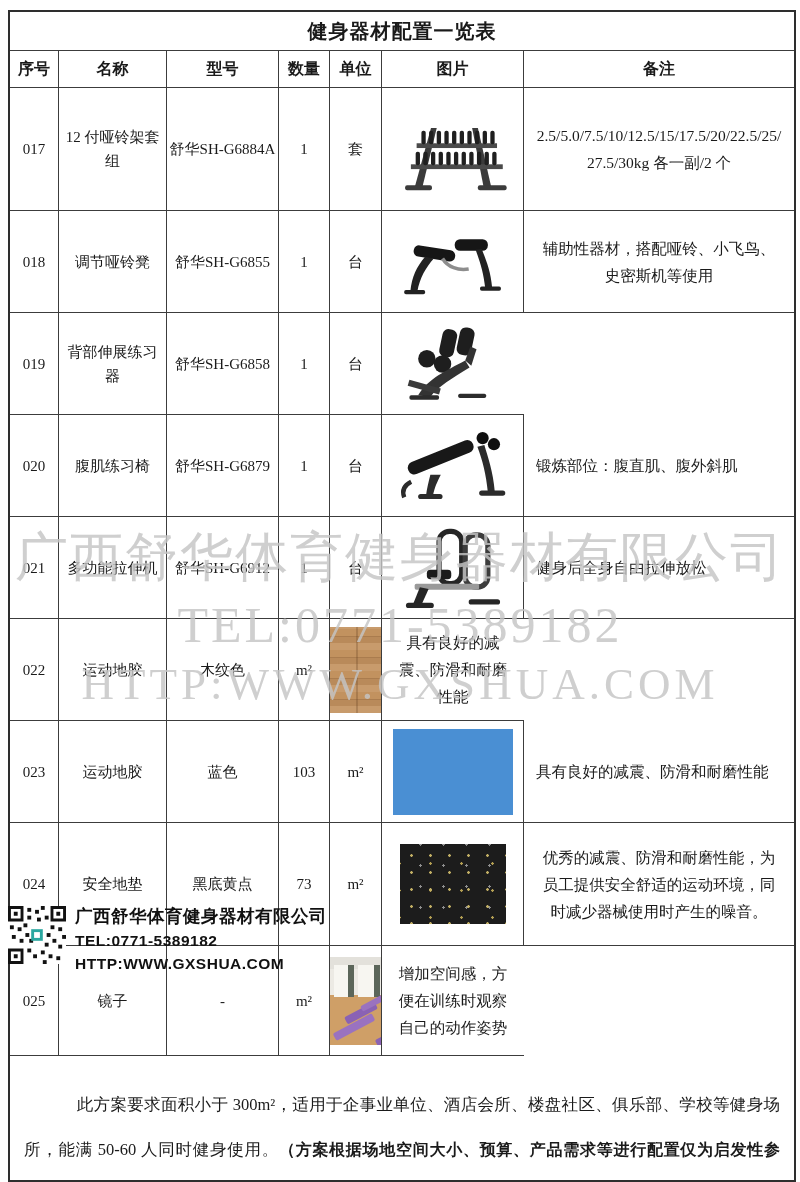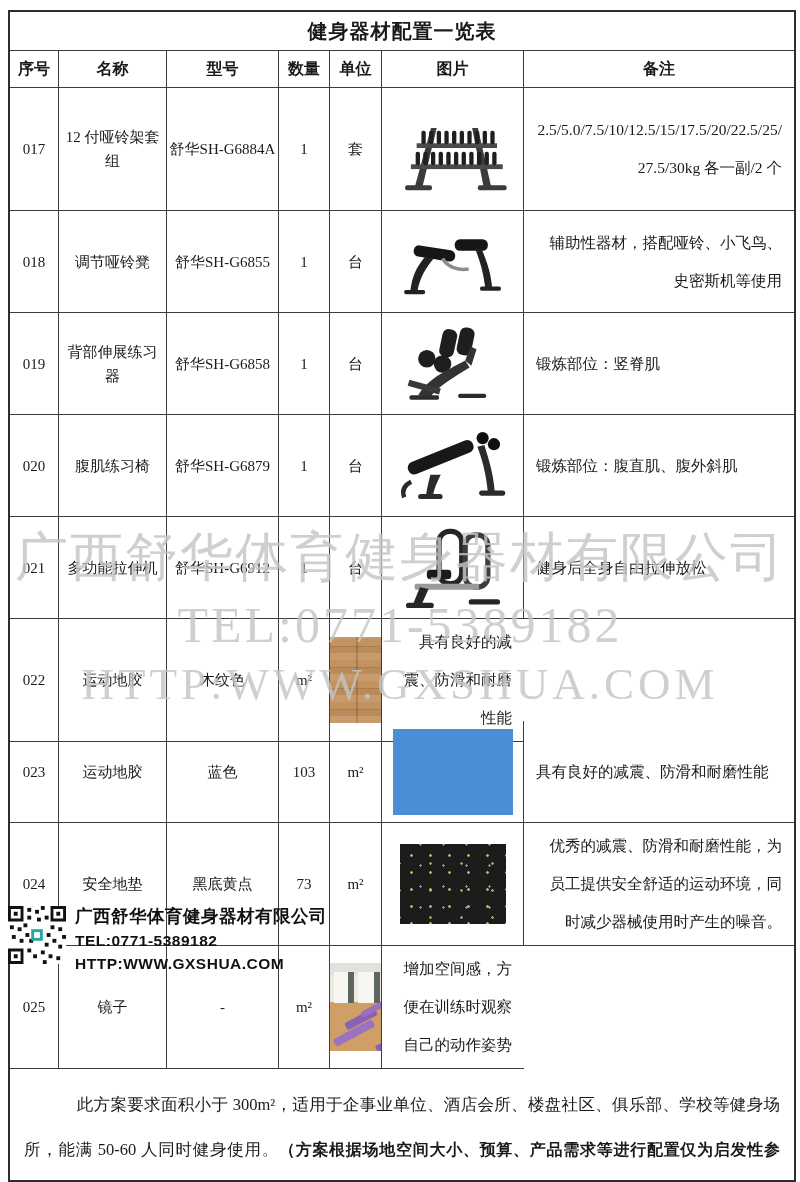--- a/index.html
+++ b/index.html
@@ -19,21 +19,21 @@
     text-align:center;box-sizing:border-box;position:relative;
     font-size:15px;line-height:24px;background:transparent;
   }
   .cell:last-child{border-right:none;}
   .title-row{display:block;}
   .title-cell{
     height:38px;border-bottom:1px solid #3c3c3c;display:flex;align-items:center;justify-content:center;
     font-size:20px;font-weight:bold;letter-spacing:1px;text-align:right;
   }
   .header-row .cell{height:37px;font-weight:bold;font-size:16px;}
-  .c-remark{justify-content:flex-start;text-align:right;padding:4px 12px;word-break:break-all;font-size:15.5px;line-height:38px;font-family:Liberation Serif, serif;}
+  .c-remark{justify-content:flex-start;text-align:center;padding:4px 12px;word-break:break-all;font-size:15.5px;line-height:27px;font-family:Liberation Serif, serif;}
   .c-model .l2{display:block;}
   .c-model{line-height:26px;}
   .c-name{padding:0 6px;}
   .h-123{height:123px;} .h-102{height:102px;} .h-110{height:110px;}
   .imgbox{display:flex;align-items:center;justify-content:center;width:100%;height:100%;}
   .floor{width:120px;height:86px;}
   .floor-wood{
     background:
       repeating-linear-gradient(90deg, rgba(0,0,0,0) 0 26px, rgba(90,55,25,0.25) 26px 28px),
       repeating-linear-gradient(0deg, #c89b6c 0 7px, #b98a5a 7px 13px, #aa7c4e 13px 14px, #c2925f 14px 21px);
@@ -184,21 +184,20 @@
           <circle cx="40" cy="44" r="10" fill="#1e1e1e"></circle>
           <circle cx="58" cy="50" r="10" fill="#1e1e1e"></circle>
           <path d="M30 86 C 42 66, 62 58, 84 46 L89 54 C 70 66, 52 76, 44 88 Z" fill="#333"></path>
           <path d="M84 46 L90 30 L97 33 L91 52 Z" fill="#333"></path>
           <path d="M20 68 L56 78 L54 85 L18 75 Z" fill="#3a3a3a"></path>
           <rect x="20" y="86" width="34" height="5" rx="2" fill="#2c2c2c"></rect>
           <rect x="76" y="84" width="32" height="5" rx="2" fill="#2c2c2c"></rect>
         </svg>
       </div>
     </div>
-    <div class="cell c-remark">锻炼部位：竖脊肌</div>
   </div>
 
   <div class="row h-102">
     <div class="cell c-no">020</div>
     <div class="cell c-name">腹肌练习椅</div>
     <div class="cell c-model">
       <span>舒华</span>
       <span class="l2">SH-G6879</span>
     </div>
     <div class="cell c-qty">1</div>

